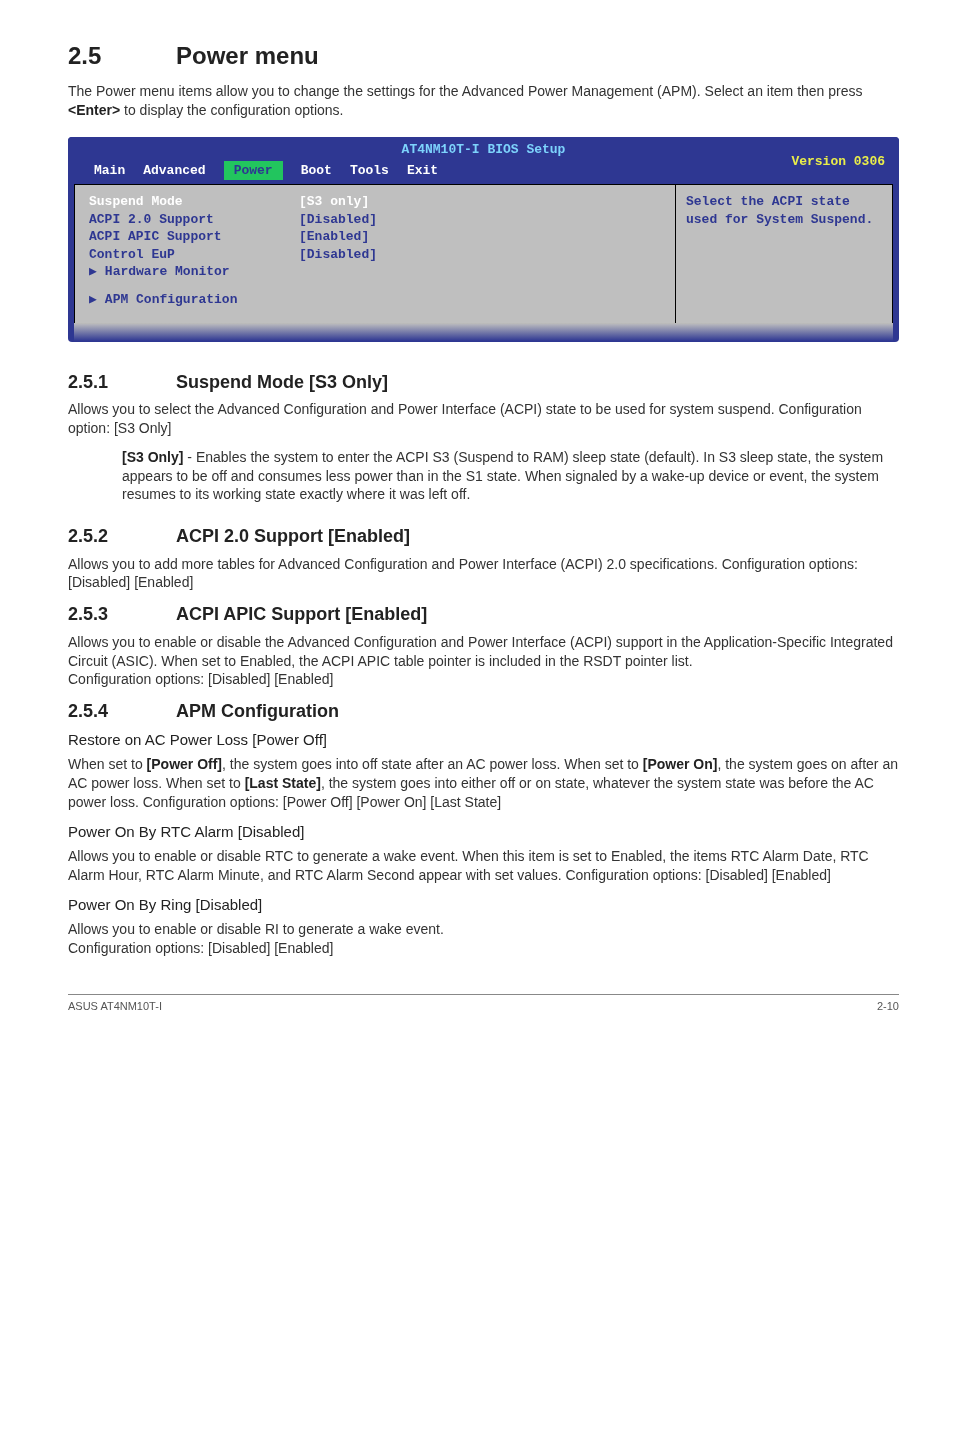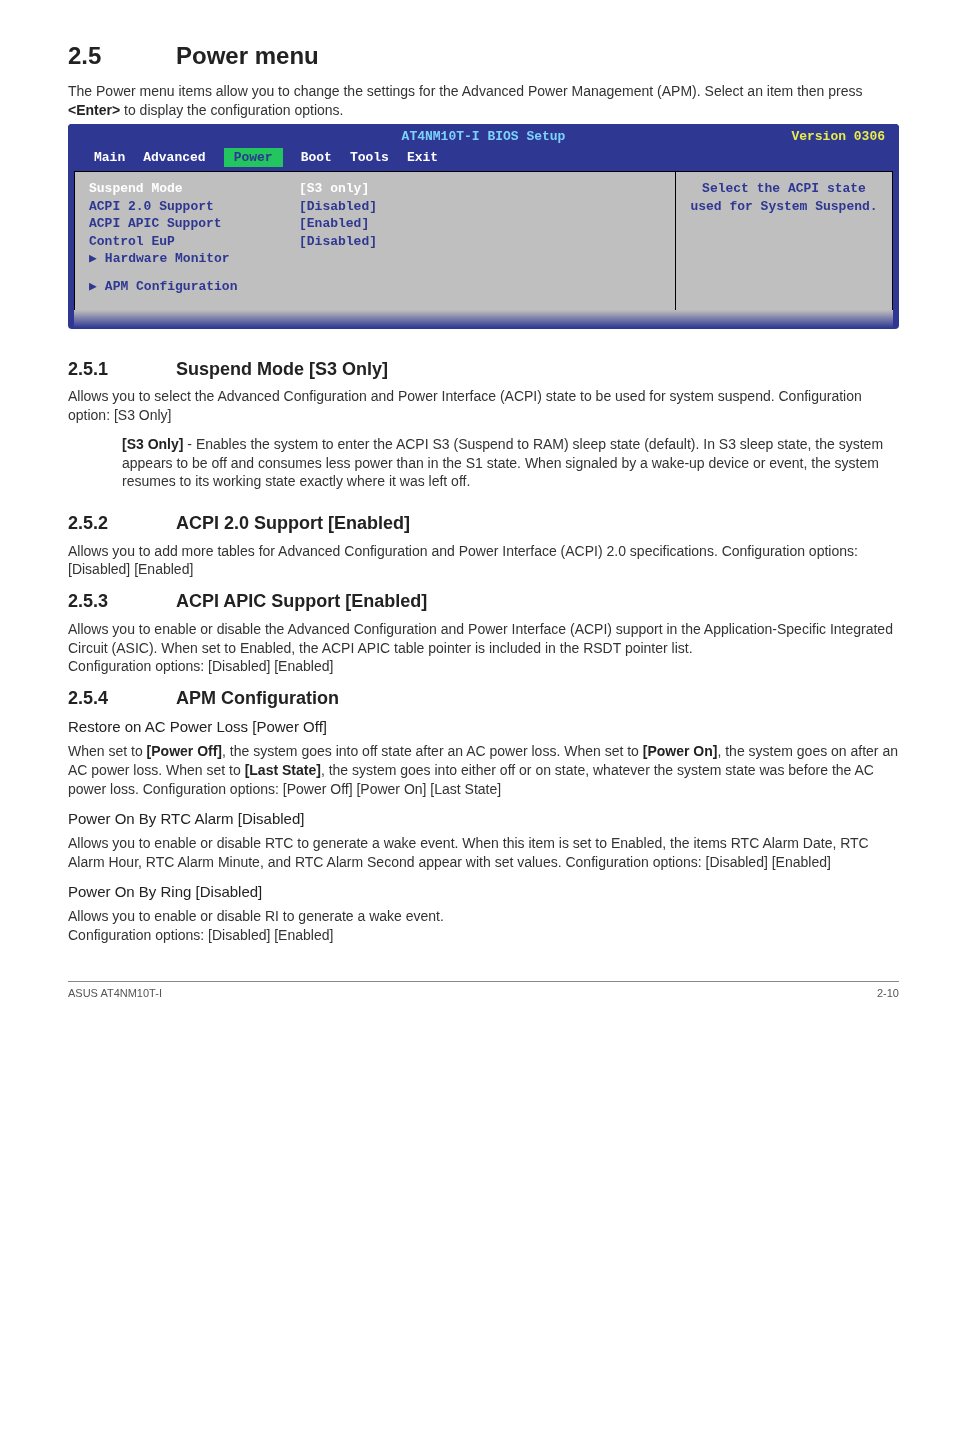--- a/index.html
+++ b/index.html
@@ -12,21 +12,21 @@
     font-size: 14px;
     line-height: 1.35;
   }
   h1 {
     font-size: 24px;
     font-weight: bold;
     color: #222;
     margin-bottom: 10px;
   }
   h1 .num { display:inline-block; width:108px; }
-  .intro { margin-bottom: 4px; }
+  .intro { margin-bottom: 17px; }
   .intro b { font-weight: bold; }
 
   
   .bios {
     font-family: "Courier New", monospace;
     font-size: 13px;
     color: #fff;
     background: linear-gradient(#2e3792,#2e3792);
     border-radius: 4px;
     overflow: hidden;
@@ -36,21 +36,21 @@
   .bios-title {
     background: #2e3792;
     color: #e9ed4a;
     padding: 4px 10px 2px;
     display: flex;
     justify-content: center;
     position: relative;
     font-weight: bold;
   }
   .bios-title .center { color:#7dd3fc; }
-  .bios-title .version { position:absolute; right:14px; color:#e9ed4a; }
+  .bios-title .version { position:absolute; right:14px; color:#e9ed4a;margin-top:12px; }
   .bios-menubar {
     background:#2e3792;
     display:flex;
     gap: 0;
     padding: 0 10px 4px 26px;
     color:#fff;
     font-weight: bold;
     align-items:center;
   }
   .bios-menubar span { padding: 1px 18px 1px 0; }
@@ -82,21 +82,20 @@
   .bios-left .submenu { color:#2e3792; font-weight:bold; margin-top:10px; }
   .bios-left .submenu .arrow { color:#2e3792; margin-right:8px; }
   .bios-right {
     flex: 0 0 218px;
     background:#bfbfbf;
     border:1px solid #000;
     margin: 0 6px 0 0;
     padding: 8px 10px;
     color:#2e3792;
     font-weight:bold;
-    text-align:center;
   }
 
   h2 {
     font-size: 18px;
     font-weight: bold;
     color:#222;
     margin-top: 6px;
     margin-bottom: 6px;
   }
   h2 .num { display:inline-block; width:108px; }

